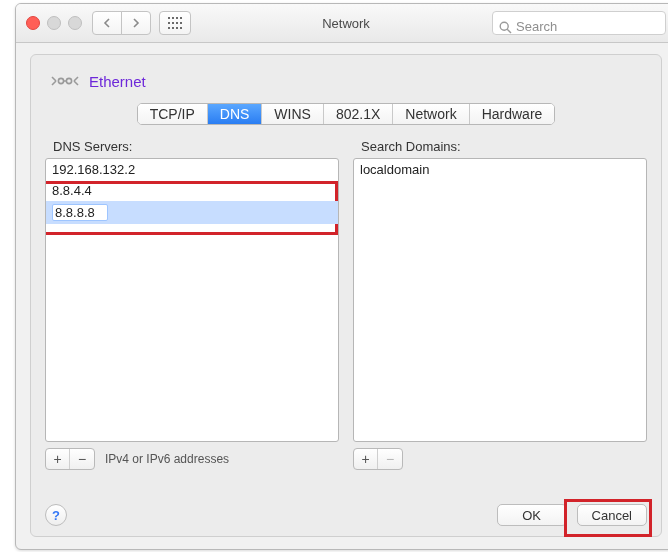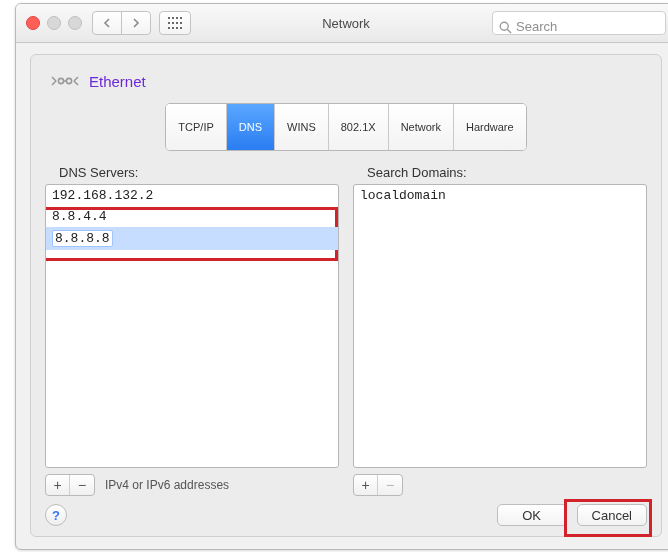--- a/index.html
+++ b/index.html
@@ -20,28 +20,28 @@
   .search{margin-left:auto;width:160px;height:22px;background:#fff;border:1px solid #cfcfcf;border-radius:4px;display:flex;align-items:flex-end;padding:0 6px;color:#8f8f8f;}
   .search svg{margin-right:4px;flex:0 0 13px;}
   .search span{font-size:13px;color:#8f8f8f;}
   
   .sheet{position:absolute;left:14px;right:14px;top:50px;bottom:12px;background:#ececec;border:1px solid #cfcfcf;border-radius:6px;padding:10px 14px 12px 14px;box-sizing:border-box;}
   .ethhdr{display:flex;align-items:center;gap:10px;margin:6px 0 12px 6px;}
   .ethhdr .et-title{font-size:15px;color:#6d28d9;}
   
   .tabstrip{display:flex;justify-content:center;margin-bottom:14px;}
   .tabs{display:flex;border:1px solid #b7b7b7;border-radius:5px;overflow:hidden;background:#fff;}
-  .tab{padding:17px 12px;font-size:11px;color:#333;border-right:1px solid #c9c9c9;background:linear-gradient(#ffffff,#f3f3f3);cursor:default;}
+  .tab{padding:2px 12px;font-size:14px;color:#333;border-right:1px solid #c9c9c9;background:linear-gradient(#ffffff,#f3f3f3);cursor:default;}
   .tab:last-child{border-right:none;}
   .tab.active{background:linear-gradient(#5aa7ff,#2a7df2);color:#fff;}
   
   .cols{display:flex;gap:14px;}
   .col{flex:1;display:flex;flex-direction:column;}
-  .col-label{font-size:13px;color:#333;margin:0 0 4px 14px;}
-  .listbox{background:#fff;border:1px solid #b6b6b6;border-radius:3px;height:282px;overflow:hidden;position:relative;font-family:Liberation Mono, monospace;}
+  .col-label{font-size:13px;color:#333;margin:0 0 4px 8px;}
+  .listbox{background:#fff;border:1px solid #b6b6b6;border-radius:3px;height:282px;overflow:hidden;position:relative;}
   .row{padding:3px 6px;font-size:13px;color:#222;}
   .row.sel{background:#c7ddff;position:relative;}
   .sel-inner{display:inline-block;background:#fff;border:1px solid #9ec5ff;border-radius:2px;padding:0 2px;min-width:50px;}
   .highlight-box{position:absolute;border:3px solid #d2232a;pointer-events:none;}
   .hl-list{left:-4px;top:22px;width:290px;height:48px;}
   .listtools{display:flex;align-items:center;gap:10px;margin-top:6px;}
   .pm{display:flex;border:1px solid #b9b9b9;border-radius:4px;overflow:hidden;background:linear-gradient(#ffffff,#f0f0f0);}
   .pm button{width:24px;height:20px;border:none;background:transparent;font-size:14px;color:#555;border-right:1px solid #cfcfcf;cursor:default;padding:0;line-height:18px;}
   .pm button:last-child{border-right:none;}
   .pm button:disabled{color:#b4b4b4;}

